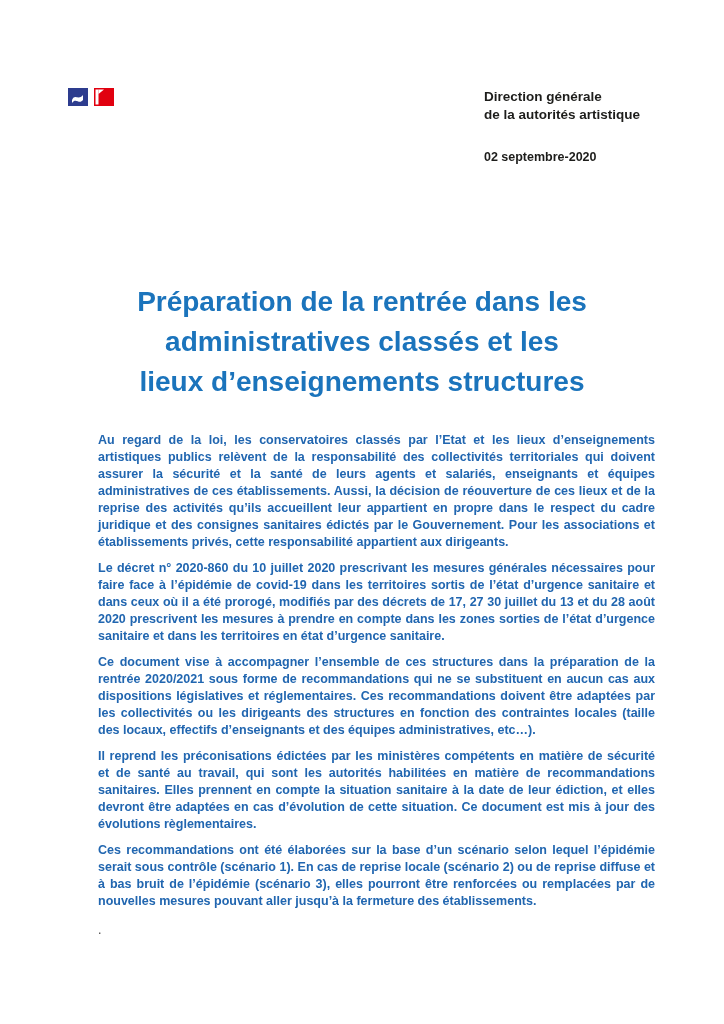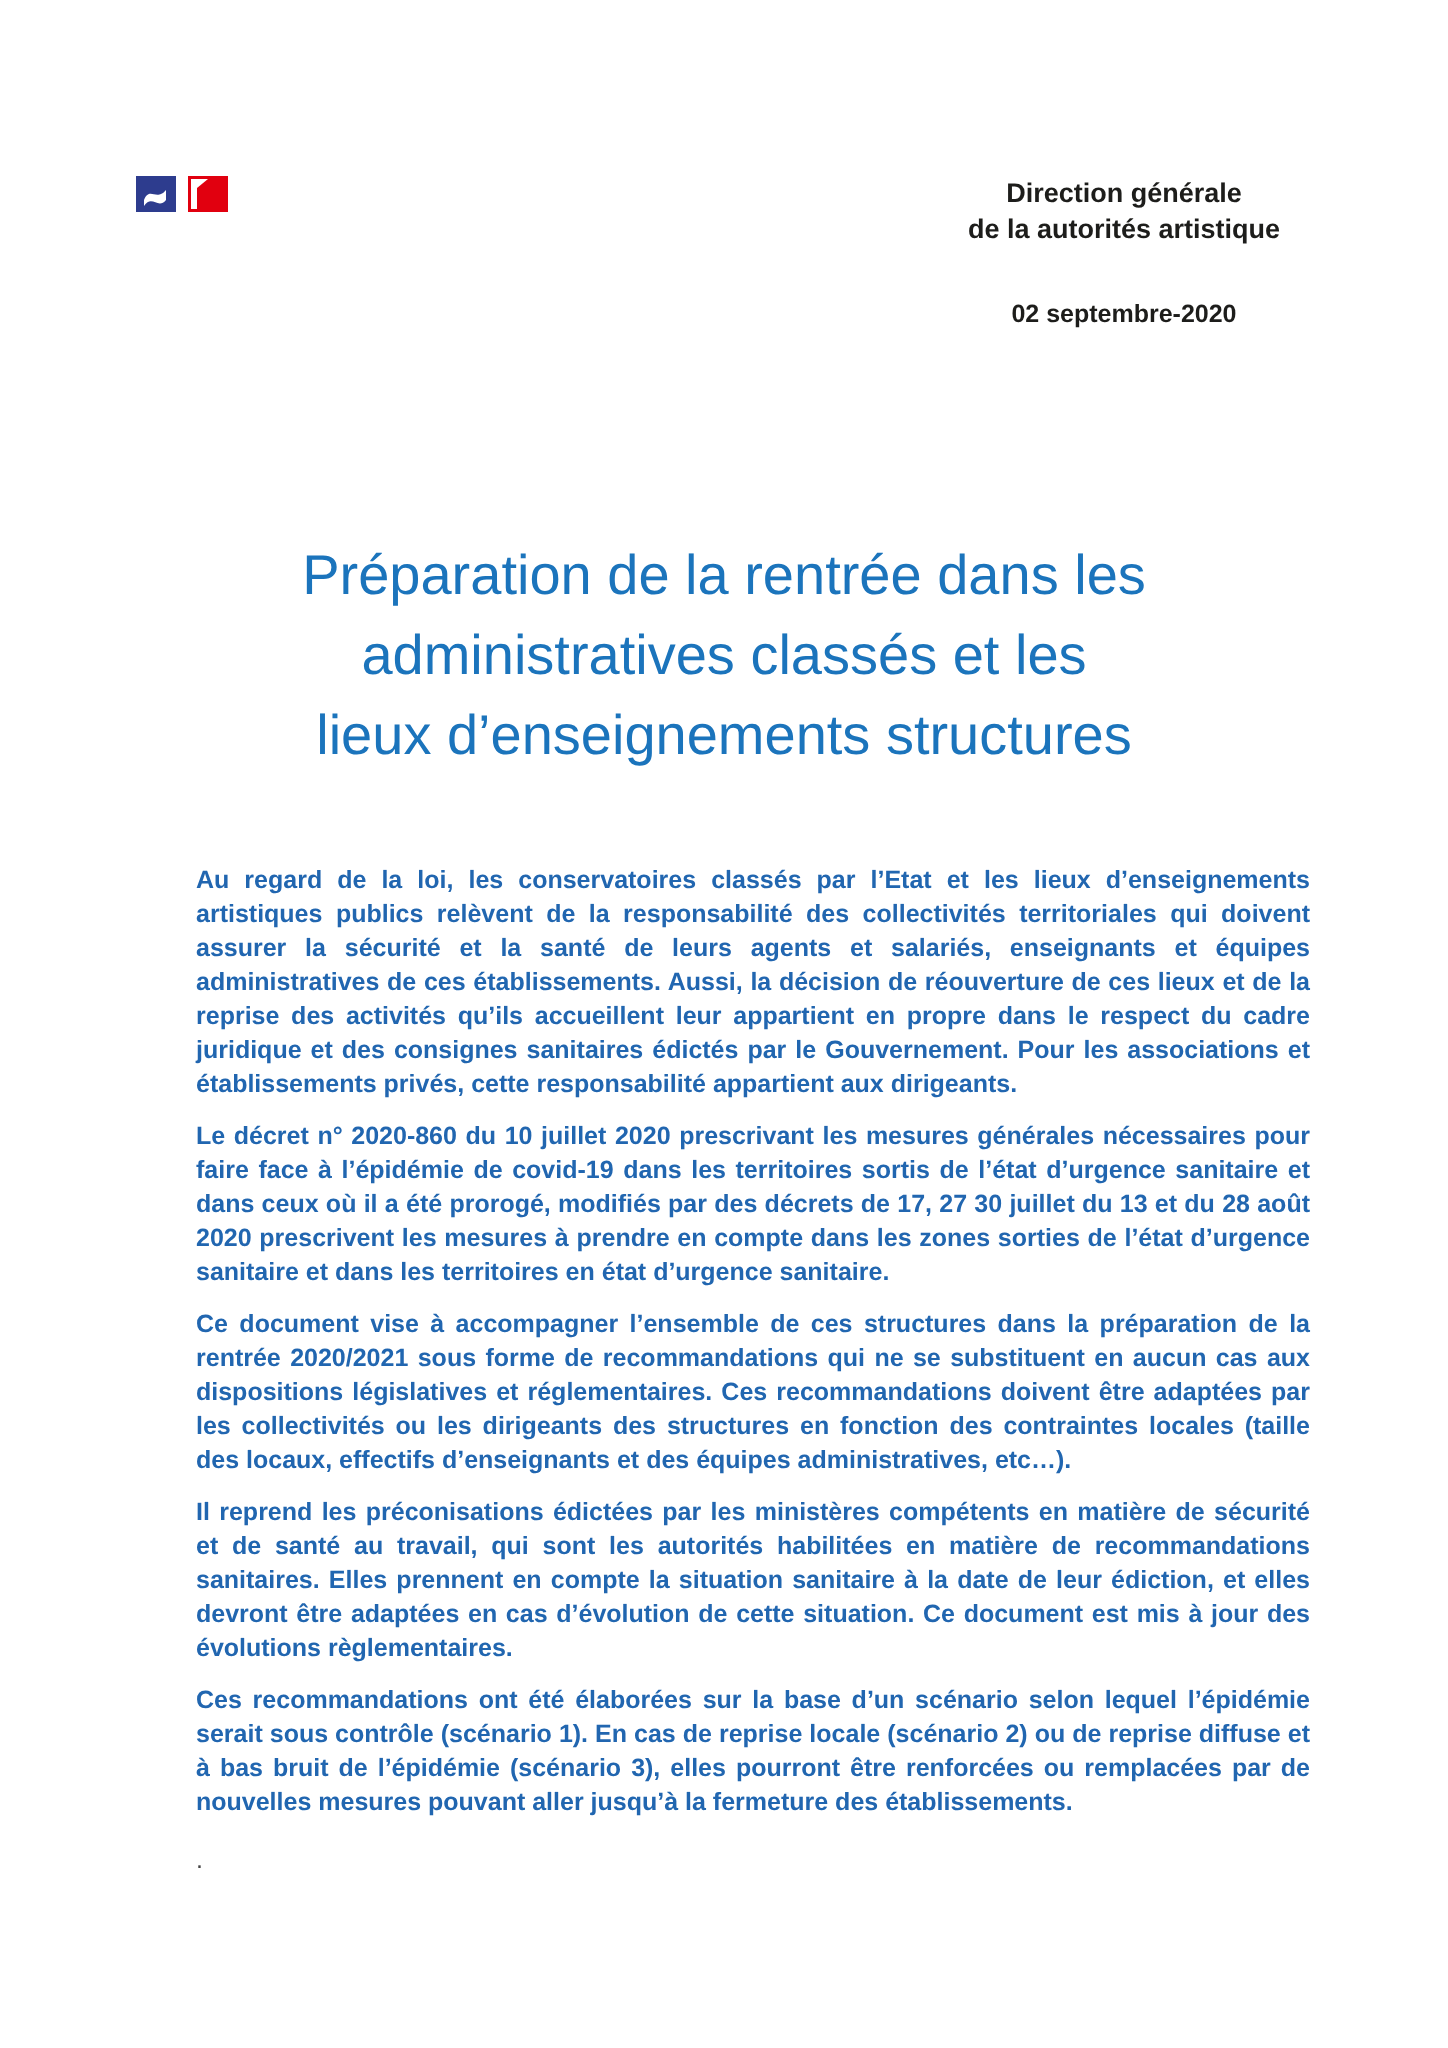--- a/index.html
+++ b/index.html
@@ -35,43 +35,43 @@
     font-style: italic;
     font-size: 10.5px;
     line-height: 12.5px;
     color: #1d1d1b;
   }
 
   .direction-block {
     position: absolute;
     right: 84px;
     top: 88px;
-    text-align: center;
+    text-align: left;
     color: #1d1d1b;
   }
   .direction-name {
     font-weight: 700;
     font-size: 13.5px;
     line-height: 18px;
   }
   .doc-date {
     margin-top: 26px;
     font-weight: 700;
     font-size: 12.5px;
   }
 
   
   .doc-title {
     position: absolute;
     left: 0;
-    top: 268px;
+    top: 282px;
     width: 100%;
     text-align: center;
     color: var(--title-blue, #1b74bc);
-    font-weight: 400;
+    font-weight: 700;
     font-size: 28px;
     line-height: 40px;
   }
 
   
   .doc-body {
     position: absolute;
     left: 83px;
     top: 432px;
     width: 557px;

